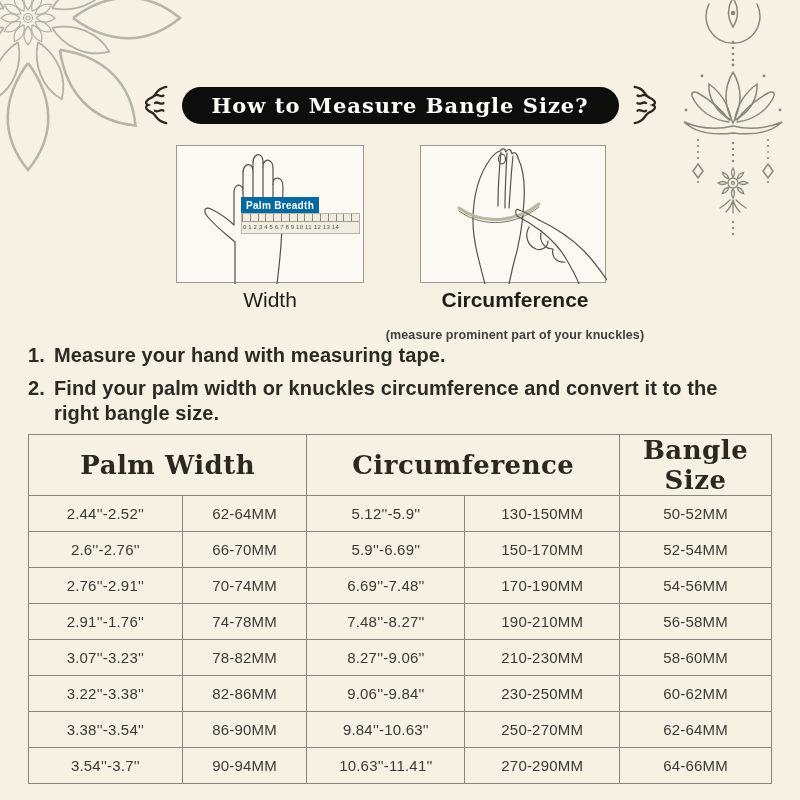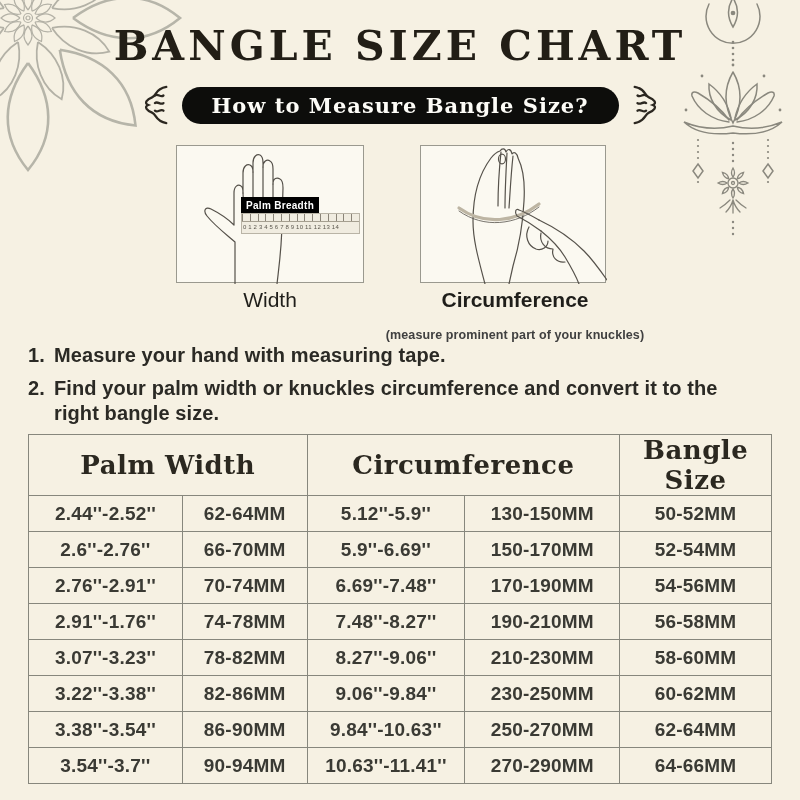--- a/index.html
+++ b/index.html
@@ -44,21 +44,21 @@
   .ruler .ticks {
     height:8px; border-bottom:1px solid #a59f90;
     background:repeating-linear-gradient(to right,#8a8478 0px,#8a8478 1px,transparent 1px,transparent 7.8px);
   }
   .ruler .numbers {
     font-size:6px; color:#5a564d; white-space:nowrap; overflow:hidden;
     letter-spacing:0.4px; word-spacing:-0.5px; padding-left:1px; line-height:11px;
   }
   .palm-label {
     position:absolute; left:64px; top:51px; height:17px;
-    background:#000000; color:#fff; font-size:10px; font-weight:bold;
+    background:#0369a1; color:#fff; font-size:10px; font-weight:bold;
     display:flex; align-items:center; padding:0 5px; letter-spacing:0.3px;
   }
   
   .captions { position:absolute; top:288px; left:0; width:800px; }
   .cap-width {
     position:absolute; left:176px; width:188px; text-align:center;
     font-size:21px; font-weight:normal; color:#1f1e1a;
   }
   .cap-circ {
     position:absolute; left:355px; width:320px; text-align:center;
@@ -79,21 +79,21 @@
     border-collapse:collapse;
   }
   .size-table th, .size-table td {
     border:1px solid #87877d; text-align:center; vertical-align:middle;
   }
   .size-table th {
     height:52px; font-family:"DejaVu Serif","Liberation Serif",serif;
     font-weight:bold; font-size:26px; color:#2b2820; letter-spacing:0.5px;
   }
   .size-table td {
-    height:36px; font-size:19px; font-weight:700; color:#3a3a34; letter-spacing:0.2px;
+    height:36px; font-size:15px; font-weight:400; color:#3a3a34; letter-spacing:0.2px;
   }
 </style>
 </head>
 <body>
 
 <div class="frame">
 
   <svg class="mandala" width="240" height="240" viewBox="0 0 240 240" fill="none">
     <g transform="translate(28,18)" stroke="#b3b1a6" fill="none">
       <g stroke-width="2.6" opacity="0.95">
@@ -187,21 +187,20 @@
         <path transform="translate(65,183) rotate(225)" d="M0,6 Q3,10 0,15 Q-3,10 0,6"></path>
         <path transform="translate(65,183) rotate(270)" d="M0,6 Q3,10 0,15 Q-3,10 0,6"></path>
         <path transform="translate(65,183) rotate(315)" d="M0,6 Q3,10 0,15 Q-3,10 0,6"></path>
         <circle cx="65" cy="183" r="5"></circle>
           <circle cx="65" cy="183" r="1.5"></circle>
         <path d="M65,200 Q63,207 58,212 M65,200 Q65,208 65,213 M65,200 Q67,207 72,212 M62,200 Q57,205 52,208 M68,200 Q73,205 78,208"></path>
       </g>
     </g>
   </svg>
 
-  <div class="title">BANGLE SIZE CHART</div>
 
   <div class="pill-row">
     <svg class="flourish" viewBox="0 0 40 44" fill="none">
       <g stroke="#2b2720" stroke-width="2.4" stroke-linecap="round">
         <path d="M34,3 C22,5 24,12 19,14 C14,16 10,20 15,22 C10,24 14,28 19,30 C24,32 22,39 34,41"></path>
         <path d="M22,12 c3,-2.5 6,2.5 9,0"></path>
         <path d="M22,20 c3,-2.5 6,2.5 9,0"></path>
         <path d="M22,28 c3,2.5 6,-2.5 9,0"></path>
       </g>
     </svg>

